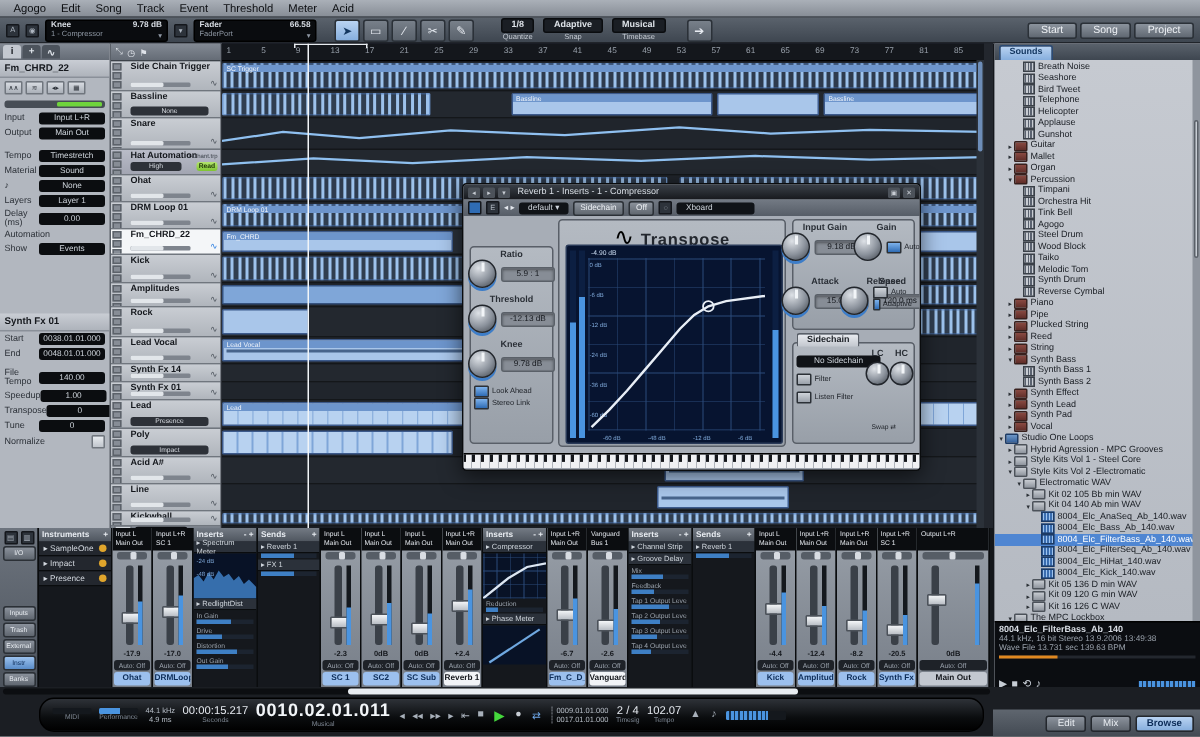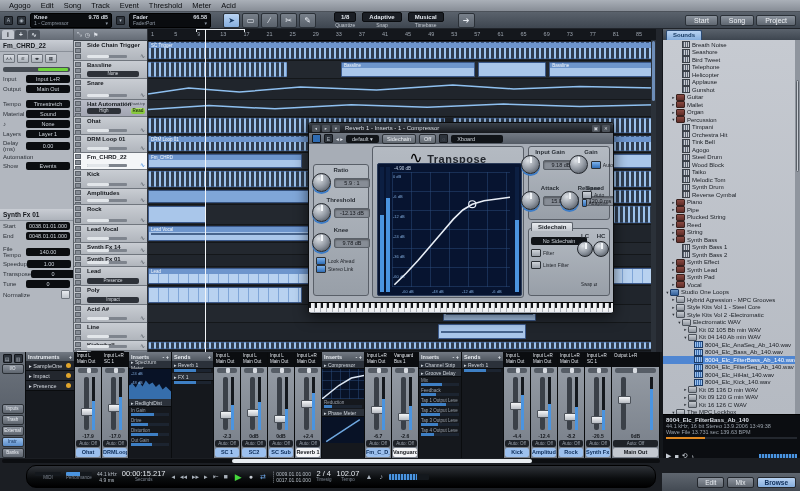--- a/index.html
+++ b/index.html
@@ -1327,20 +1327,24 @@
           <div class="tlab">Performance</div>
         </div>
         <div class="tcol">
           <div class="tsm">44.1 kHz</div>
           <div class="tsm">4.9 ms</div>
         </div>
         <div class="tcol">
           <div class="tmed">00:00:15.217</div>
           <div class="tlab">Seconds</div>
         </div>
+        <div class="tcol">
+          <div class="tbig">0010.02.01.011</div>
+          <div class="tlab">Musical</div>
+        </div>
         <div style="display: flex; gap: 3px; align-items: center;">
           <span class="tbtn">◂</span>
           <span class="tbtn">◂◂</span>
           <span class="tbtn">▸▸</span>
           <span class="tbtn">▸</span>
           <span class="tbtn">⇤</span>
           <span class="tbtn">■</span>
         </div>
         <span class="tbtn play">▶</span>
         <span class="tbtn rec">●</span>

